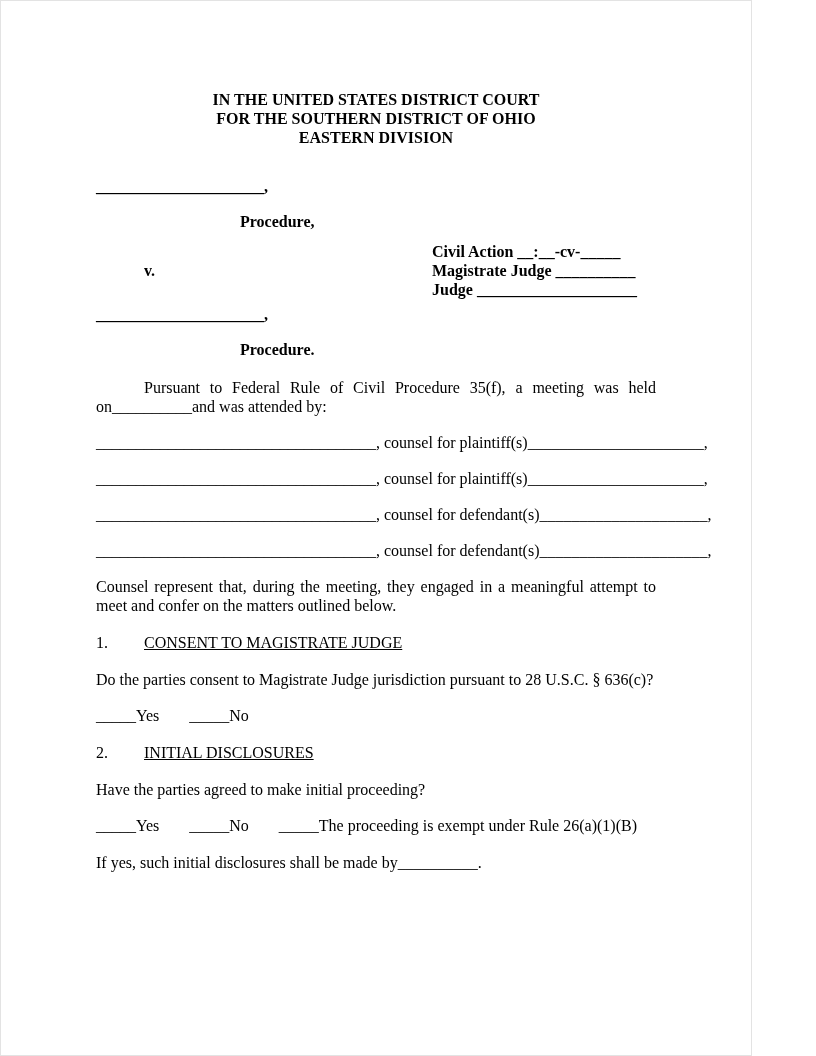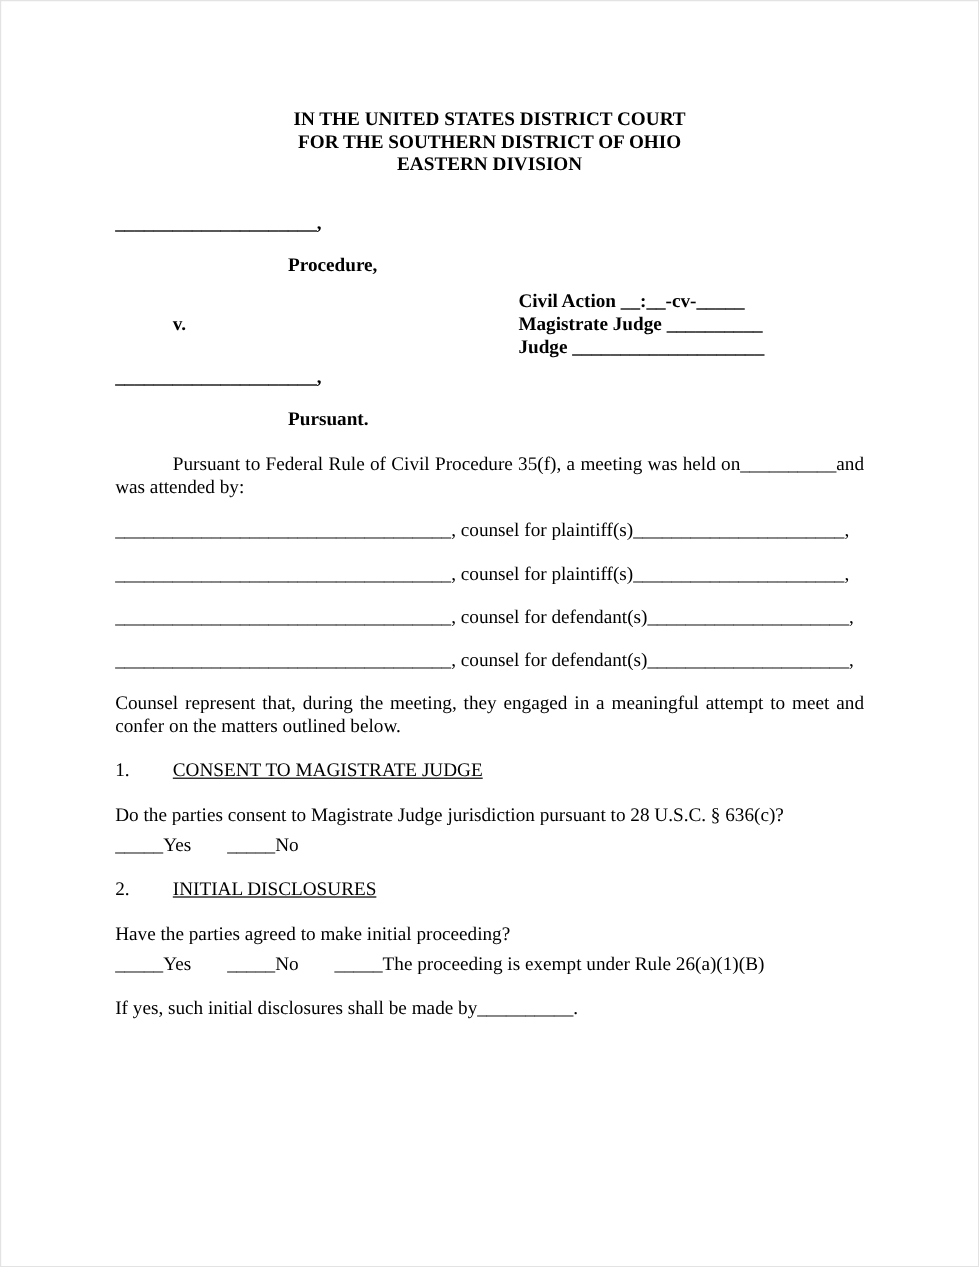--- a/index.html
+++ b/index.html
@@ -1,18 +1,18 @@
 <!DOCTYPE html>
 <html><head>
 <meta charset="utf-8">
 <style>
   * { box-sizing: border-box; margin: 0; padding: 0; }
   html, body { background: #ffffff; }
   .page {
-    width: 816px;
+    width: 752px;
     height: 1056px;
     background: #ffffff;
     color: #000000;
     font-family: "Liberation Serif", serif;
     font-size: 16px;
     line-height: 19px;
     padding: 90px 96px 0 96px;
     position: relative;
     overflow: hidden;
     box-shadow: inset 0 0 0 1px #e3e3e3;
@@ -37,21 +37,21 @@
   .counsel-row { margin-top: 17px; white-space: nowrap; }
   .counsel-row.first { margin-top: 17px; }
 
   .meet-confer { margin-top: 17px; text-align: justify; }
 
   .section-heading { margin-top: 18px; }
   .sec-num { display: inline-block; width: 48px; }
   .sec-title { text-decoration: underline; }
 
   .question { margin-top: 18px; }
-  .options { margin-top: 6px; white-space: nowrap; font-family: Liberation Serif, serif; }
+  .options { margin-top: 17px; white-space: nowrap; font-family: Liberation Serif, serif; }
   .options span { margin-right: 30px; }
   .options span:last-child { margin-right: 0; }
   .followup { margin-top: 18px; }
 </style>
 </head>
 <body>
 
 <div class="page">
 
   <div class="court-header">
@@ -67,21 +67,21 @@
     <div class="caption-middle">
       <div class="versus">v.</div>
       <div class="case-info">
         <div>Civil Action __:__-cv-_____</div>
         <div>Magistrate Judge __________</div>
         <div>Judge ____________________</div>
       </div>
     </div>
 
     <div class="blank-line second">_____________________,</div>
-    <div class="party-label">Pursuant.</div>
+    <div class="party-label">Procedure.</div>
   </div>
 
 
   <p class="intro"><span>Pursuant to Federal Rule of Civil Procedure 35(f), a meeting was held on</span><span>__________</span><span>and was attended by:</span></p>
 
   <div class="counsel-row first"><span>___________________________________</span><span>, counsel for plaintiff(s)</span><span>______________________,</span></div>
   <div class="counsel-row"><span>___________________________________</span><span>, counsel for plaintiff(s)</span><span>______________________,</span></div>
   <div class="counsel-row"><span>___________________________________</span><span>, counsel for defendant(s)</span><span>_____________________,</span></div>
   <div class="counsel-row"><span>___________________________________</span><span>, counsel for defendant(s)</span><span>_____________________,</span></div>
 

